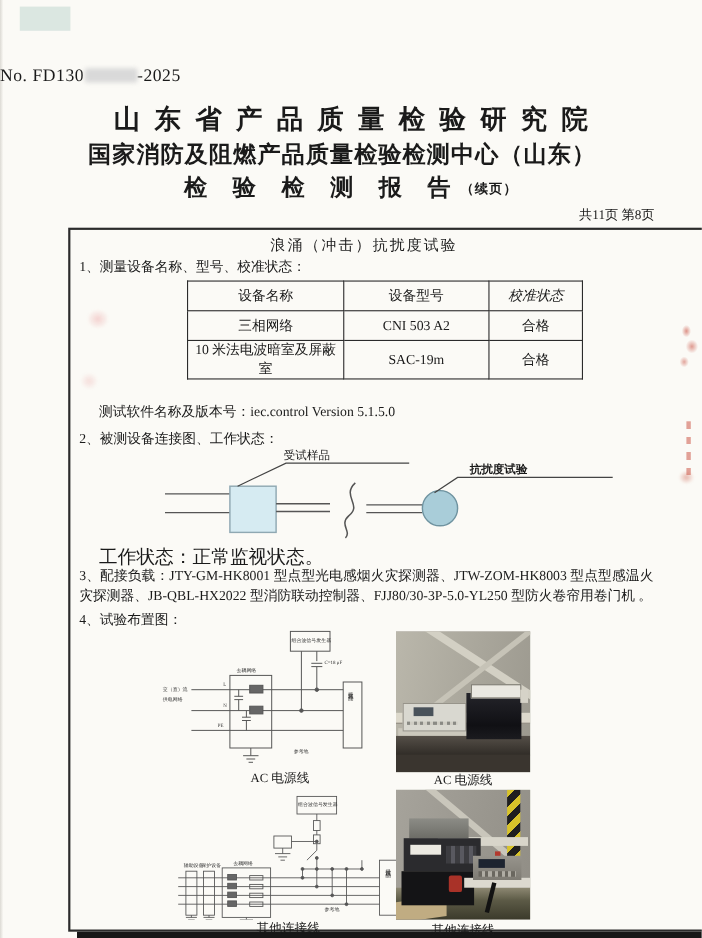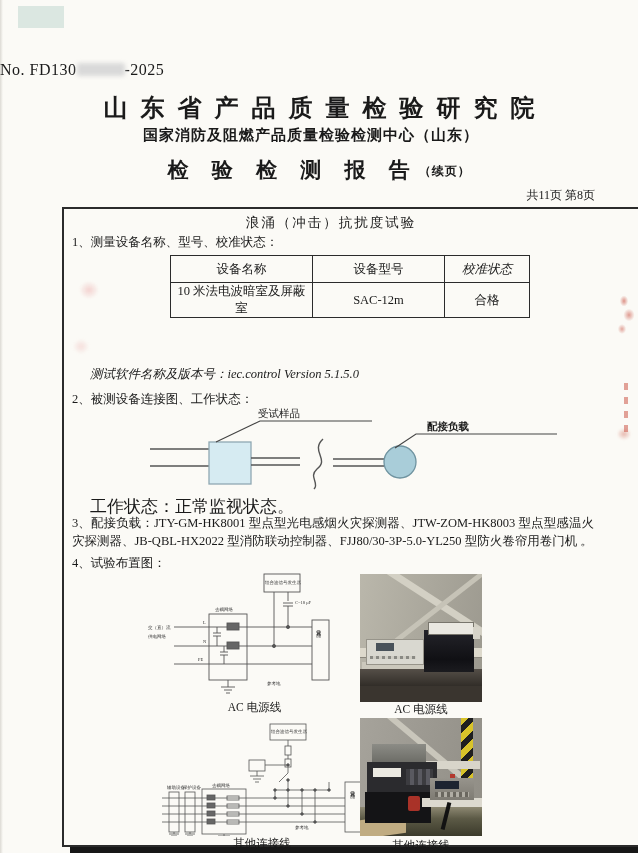--- a/index.html
+++ b/index.html
@@ -9,34 +9,34 @@
     font-family:"Liberation Serif","DejaVu Serif",serif;
     color:#1a1a1a;
   }
   .abs{position:absolute;}
   
   .corner-mark{left:18px;top:6px;width:46px;height:22px;background:#dbe7e1;}
   .page-edge{left:0;top:0;width:3px;height:853px;background:linear-gradient(90deg,#dcdad4,rgba(0,0,0,0));}
   .report-no{left:0;top:61px;width:605px;text-align:left;font-size:16px;letter-spacing:.5px;}
   .redact{display:inline-block;width:48px;height:13px;background:#d9d9d9;filter:blur(2px);vertical-align:-1px;border-radius:2px;}
   .org-title{left:0;top:92px;width:638px;text-align:center;font-size:24px;font-weight:bold;letter-spacing:13px;padding-left:13px;box-sizing:border-box;}
-  .center-title{left:0;top:126px;width:622px;text-align:center;font-size:15px;font-weight:bold;letter-spacing:1px;}
+  .center-title{left:0;top:126px;width:622px;text-align:center;font-size:21px;font-weight:bold;letter-spacing:1px;}
   .report-title{left:0;top:156px;width:638px;text-align:center;font-size:21px;font-weight:bold;letter-spacing:9px;}
   .report-title .suffix{font-size:12px;letter-spacing:1px;font-weight:bold;vertical-align:2px;}
   .page-info{left:0;top:187px;width:595px;text-align:right;font-size:12px;}
   
   .main-box{left:62px;top:207px;width:616px;height:640px;border:2px solid #2b2b2b;box-sizing:border-box;background:transparent;}
   .main-box > *{position:absolute;}
   .sec-title{left:0;top:5px;width:534px;text-align:center;font-size:13.5px;letter-spacing:2px;}
   .item-label{font-size:12.5px;}
   .i1{left:8px;top:25px;}
   .eq-table{left:106px;top:46px;border-collapse:collapse;font-size:12.5px;}
   .eq-table td,.eq-table th{border:1px solid #2b2b2b;text-align:center;font-weight:normal;height:26px;padding:0 4px;}
   .col-a{width:133px;} .col-b{width:123px;font-family:Liberation Serif, serif;} .col-c{width:76px;font-style:italic;}
-  .software{left:26px;top:157px;font-size:12.5px;font-style:italic;}
+  .software{left:26px;top:157px;font-size:12.5px;}
   .i2{left:8px;top:182px;}
   .conn-svg{left:86px;top:200px;}
   .lbl-sample{left:194px;top:198px;font-size:10.5px;}
   .lbl-load{left:363px;top:211px;font-size:10.5px;font-weight:bold;}
   .work-state{left:26px;top:286px;font-size:17px;}
   .i3{left:8px;top:306px;width:522px;font-size:12.5px;line-height:17.5px;text-align:justify;}
   .i4{left:8px;top:346px;}
   .circ1{left:83px;top:361px;}
   .circ2{left:93px;top:509px;}
   .cap{font-size:11.5px;text-align:center;}
@@ -125,22 +125,27 @@
   <div class="item-label i1">1、测量设备名称、型号、校准状态：</div>
 
   <table class="eq-table">
     <tbody>
         <tr>
       <th class="col-a">设备名称</th>
       <th class="col-b">设备型号</th>
       <th class="col-c">校准状态</th>
     </tr>
     <tr>
+      <td>三相网络</td>
+      <td>CNI 503 A2</td>
+      <td>合格</td>
+    </tr>
+    <tr>
       <td>10 米法电波暗室及屏蔽室</td>
-      <td>SAC-12m</td>
+      <td>SAC-19m</td>
       <td>合格</td>
     </tr>
   </tbody>
     </table>
 
   <div class="software">测试软件名称及版本号：iec.control Version 5.1.5.0</div>
   <div class="item-label i2">2、被测设备连接图、工作状态：</div>
 
   <svg class="conn-svg" width="422" height="85" viewBox="0 0 422 85">
     <g stroke="#555" stroke-width="1.3" fill="none">
@@ -151,21 +156,21 @@
       <line x1="101" y1="56" x2="150" y2="56"></line>
       <path d="M173,30 C160,42 180,50 167,60 C158,68 170,74 164,80" stroke-width="1.4"></path>
       <line x1="183" y1="50" x2="234" y2="50"></line>
       <line x1="183" y1="57" x2="234" y2="57"></line>
       <circle cx="250" cy="53" r="16" fill="#a9cdd9" stroke="#6f93a0"></circle>
       <polyline points="66,33 110,12 222,12" stroke="#444" stroke-width="1.1"></polyline>
       <polyline points="245,39 266,25 407,25" stroke="#444" stroke-width="1.1"></polyline>
     </g>
   </svg>
   <div class="lbl-sample">受试样品</div>
-  <div class="lbl-load">配接负载</div>
+  <div class="lbl-load">抗扰度试验</div>
 
   <div class="work-state">工作状态：正常监视状态。</div>
   <div class="item-label i3">3、配接负载：JTY-GM-HK8001 型点型光电感烟火灾探测器、JTW-ZOM-HK8003 型点型感温火灾探测器、JB-QBL-HX2022 型消防联动控制器、FJJ80/30-3P-5.0-YL250 型防火卷帘用卷门机 。</div>
   <div class="item-label i4">4、试验布置图：</div>
 
   <div class="dia-wrap circ1" style="width:215px;height:130px;">
     <svg width="215" height="130" viewBox="0 0 215 130">
       <g stroke="#555" stroke-width="0.9" fill="none">
         <rect x="117" y="4" width="36" height="18"></rect>
         <line x1="127" y1="22" x2="127" y2="76"></line>

